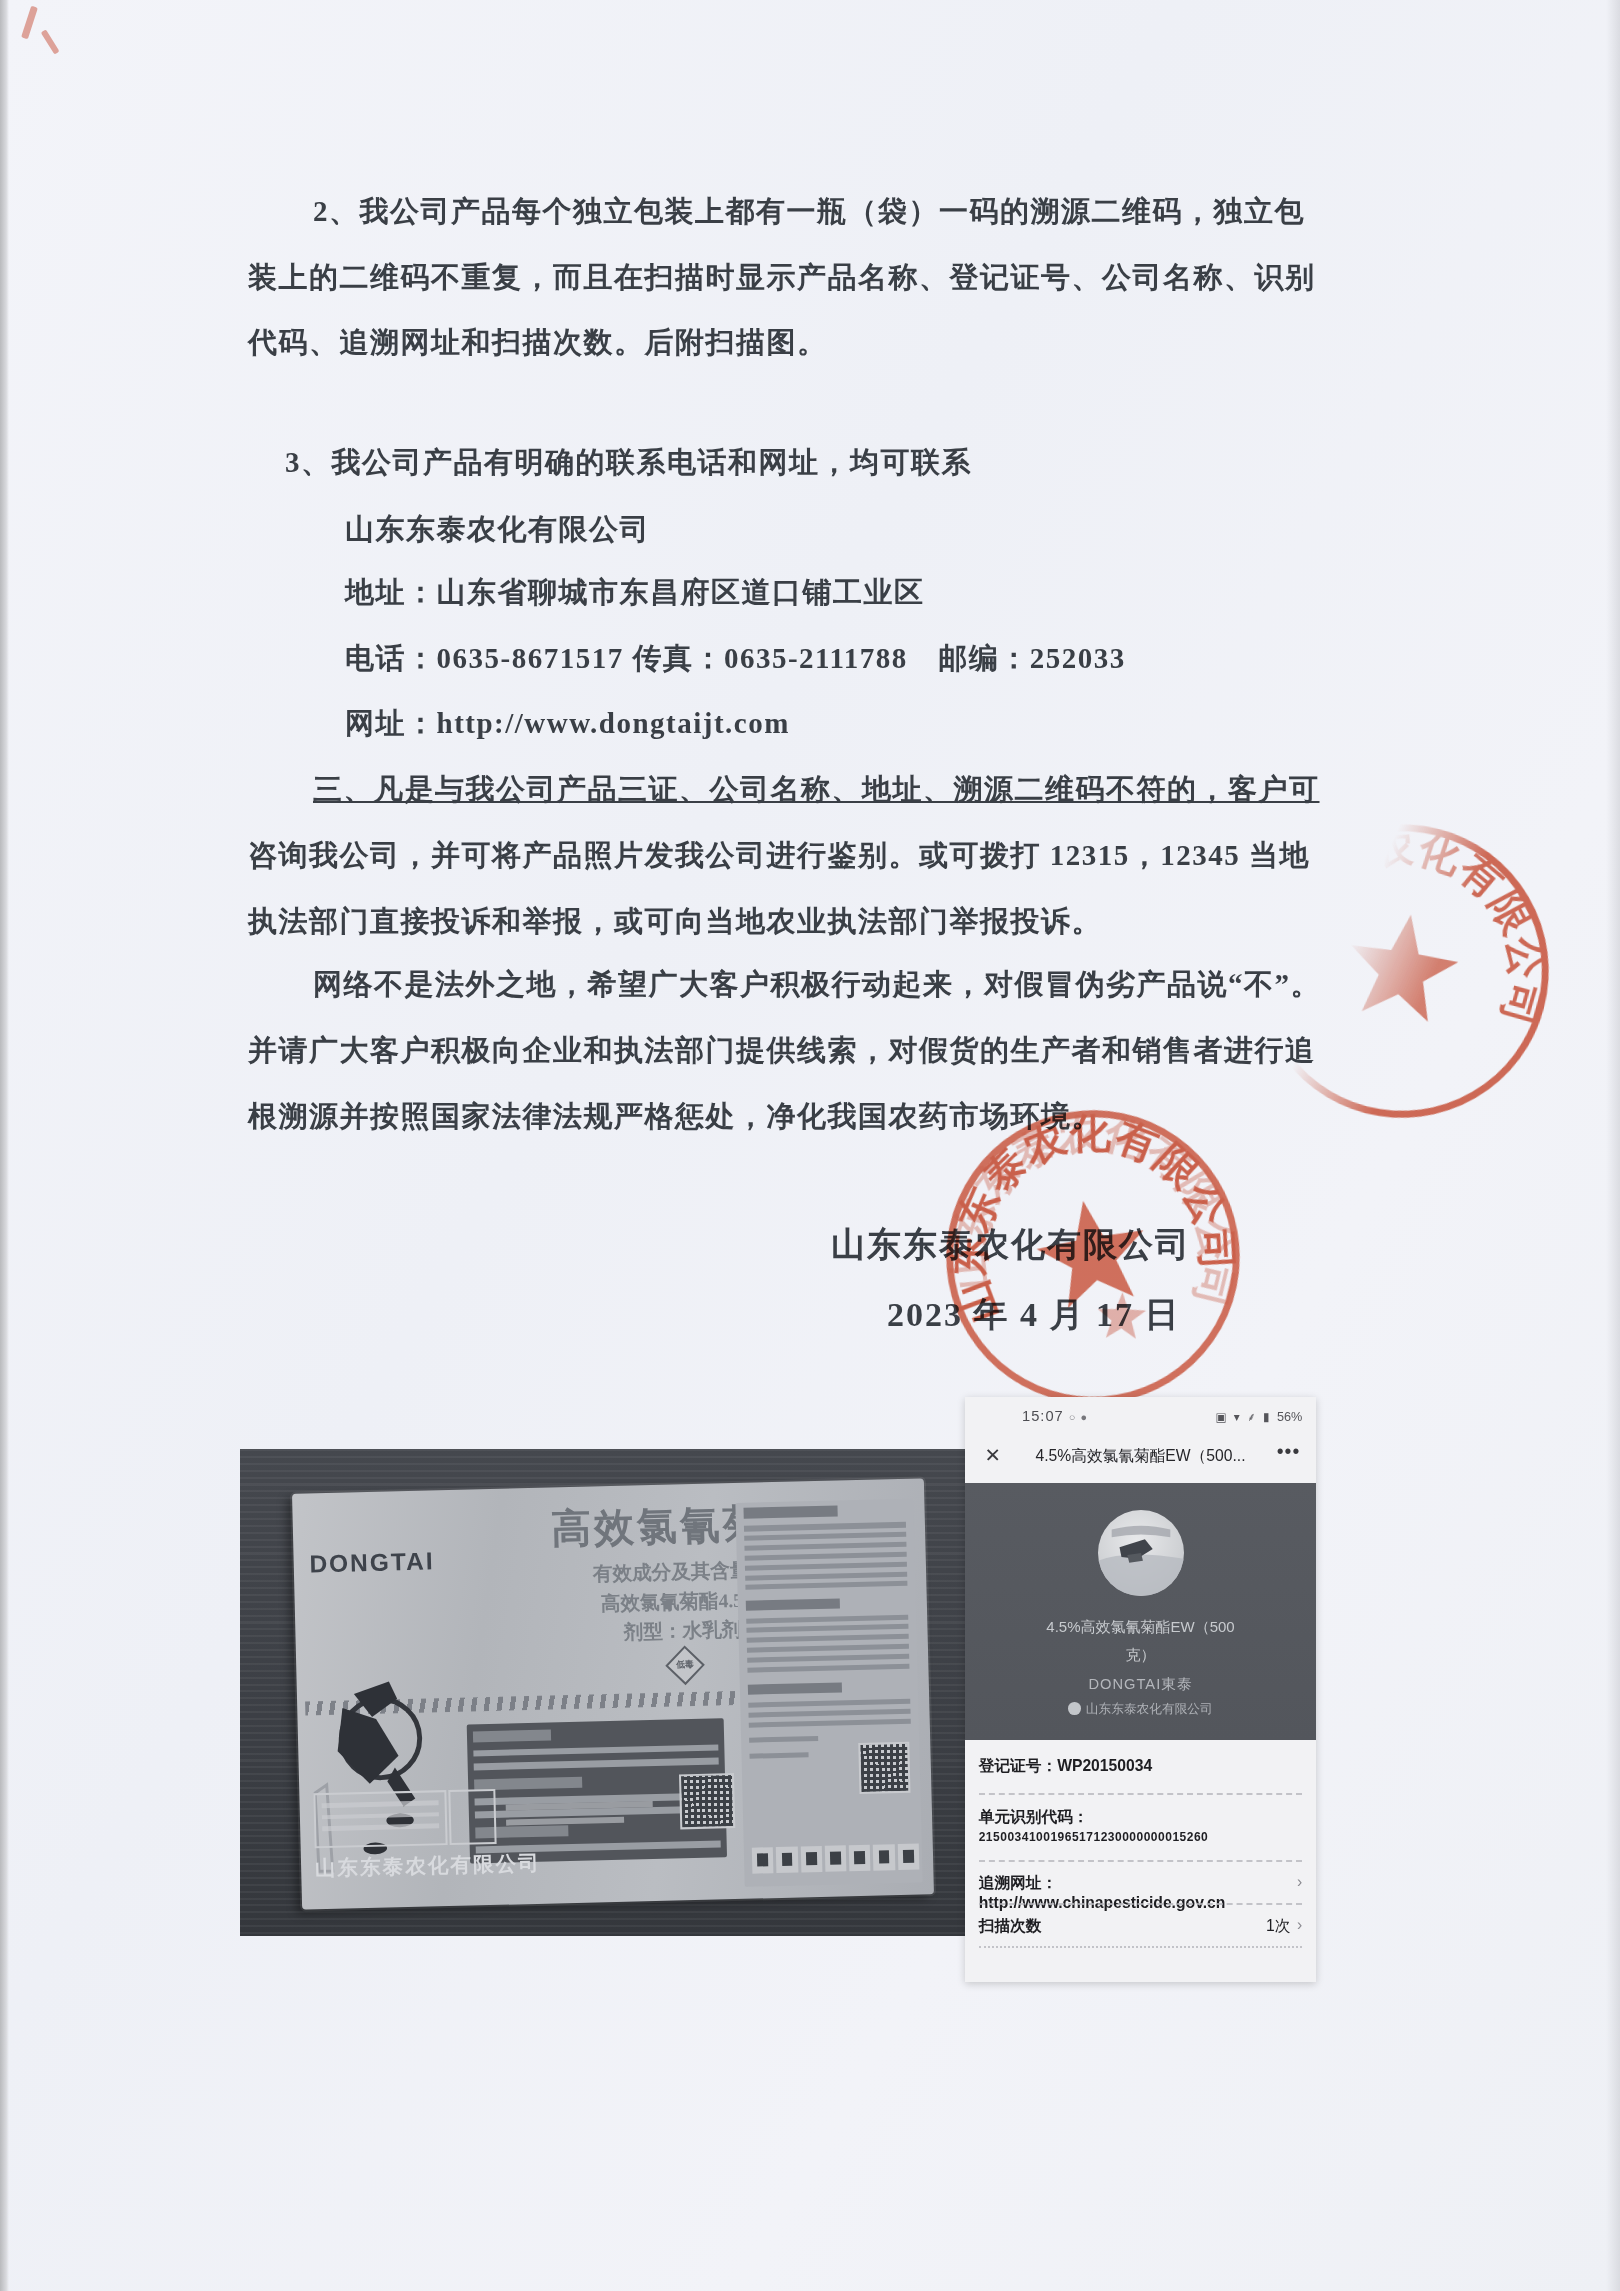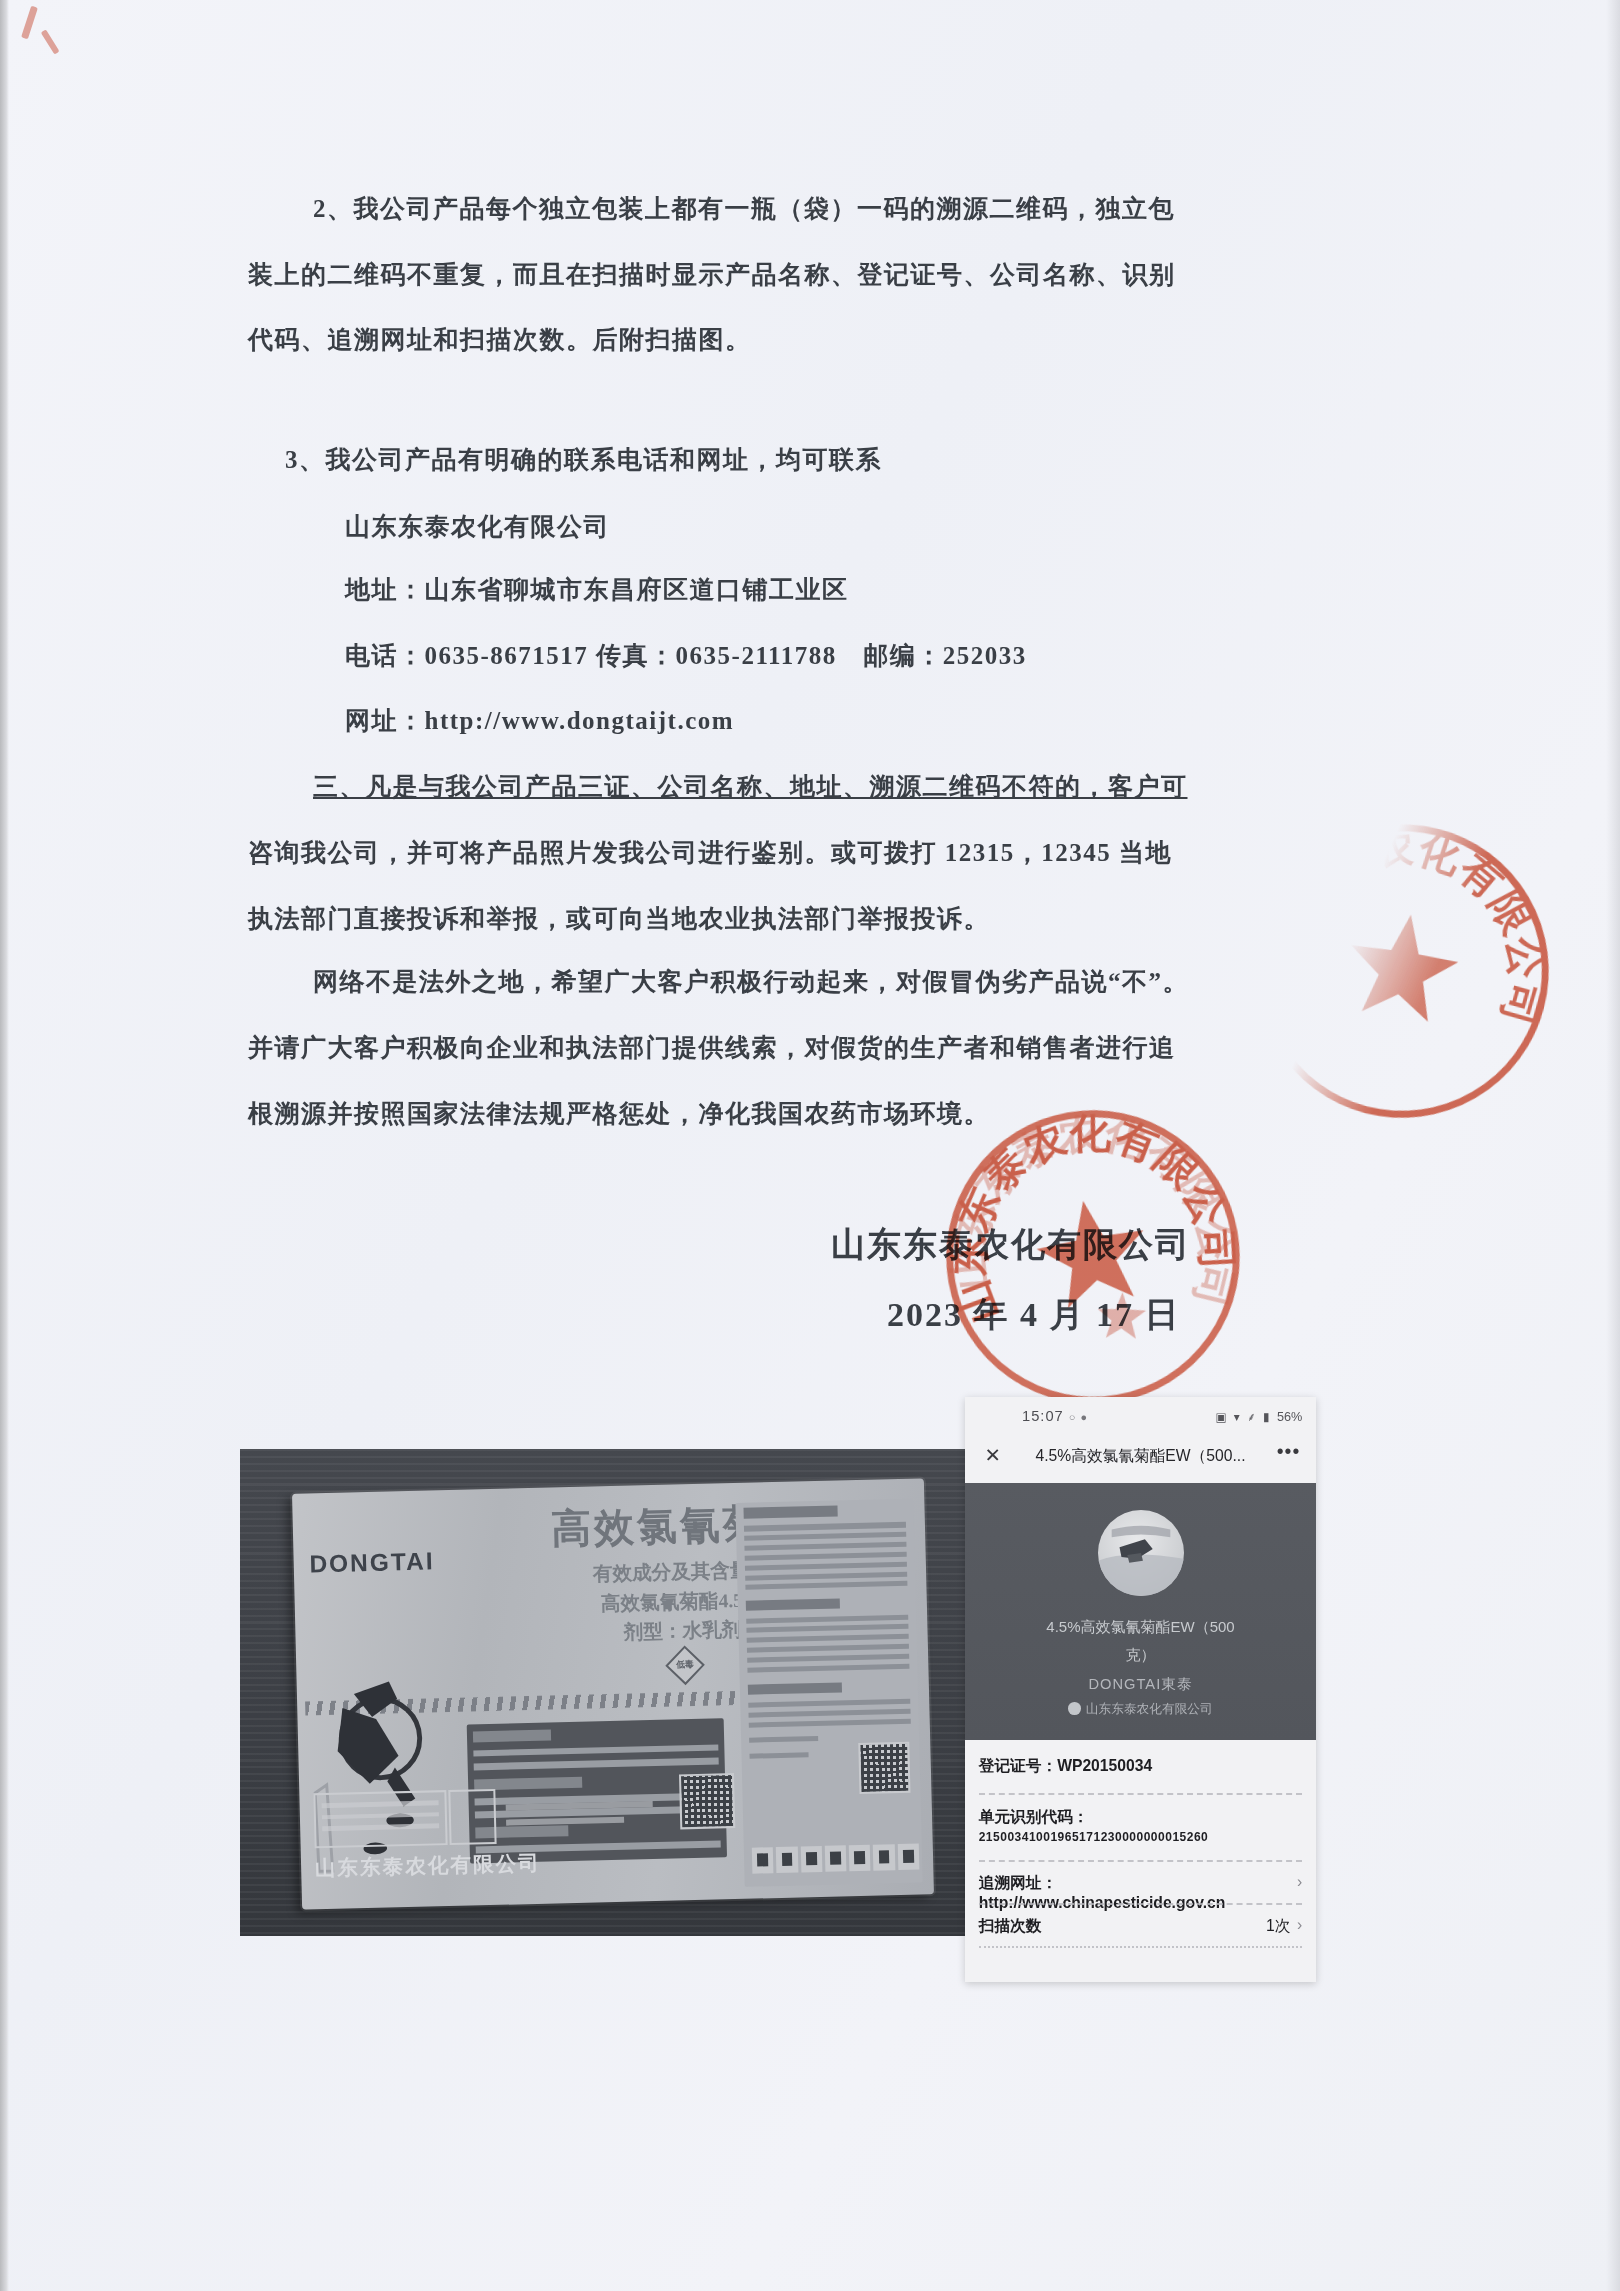--- a/index.html
+++ b/index.html
@@ -8,21 +8,21 @@
     background:linear-gradient(120deg,#f3f4f9 0%,#eef0f6 40%,#f2f3f8 70%,#eef0f5 100%);
     font-family:"Liberation Serif","DejaVu Serif",serif;color:#363b42;
   }
   .scan-edge-left{position:absolute;left:0;top:0;width:8.8px;height:100%;
     background:linear-gradient(90deg,#b9babd,#d9dade 70%,transparent);}
   .scan-edge-right{position:absolute;right:0;top:0;width:13.7px;height:100%;
     background:linear-gradient(270deg,#c9cad0,transparent);opacity:.55;}
   .redmark{position:absolute;background:#c8503a;opacity:.5;border-radius:2px;}
 
   
-  .docline{position:absolute;white-space:nowrap;font-size:25px;font-weight:600;
+  .docline{position:absolute;white-space:nowrap;font-size:29px;font-weight:600;
     letter-spacing:1.5px;color:#3a3f46;}
   .sig{position:absolute;white-space:nowrap;font-size:34px;font-weight:600;color:#3a3f46;letter-spacing:2px;}
 
   
   .stamp{position:absolute;mix-blend-mode:multiply;opacity:.85;}
   .stamp svg{filter:blur(0.4px);}
   .stamp-partial{
     -webkit-mask-image:linear-gradient(105deg,transparent 34%,#000 58%);
     mask-image:linear-gradient(105deg,transparent 34%,#000 58%);
     transform:rotate(9deg);opacity:.8;

